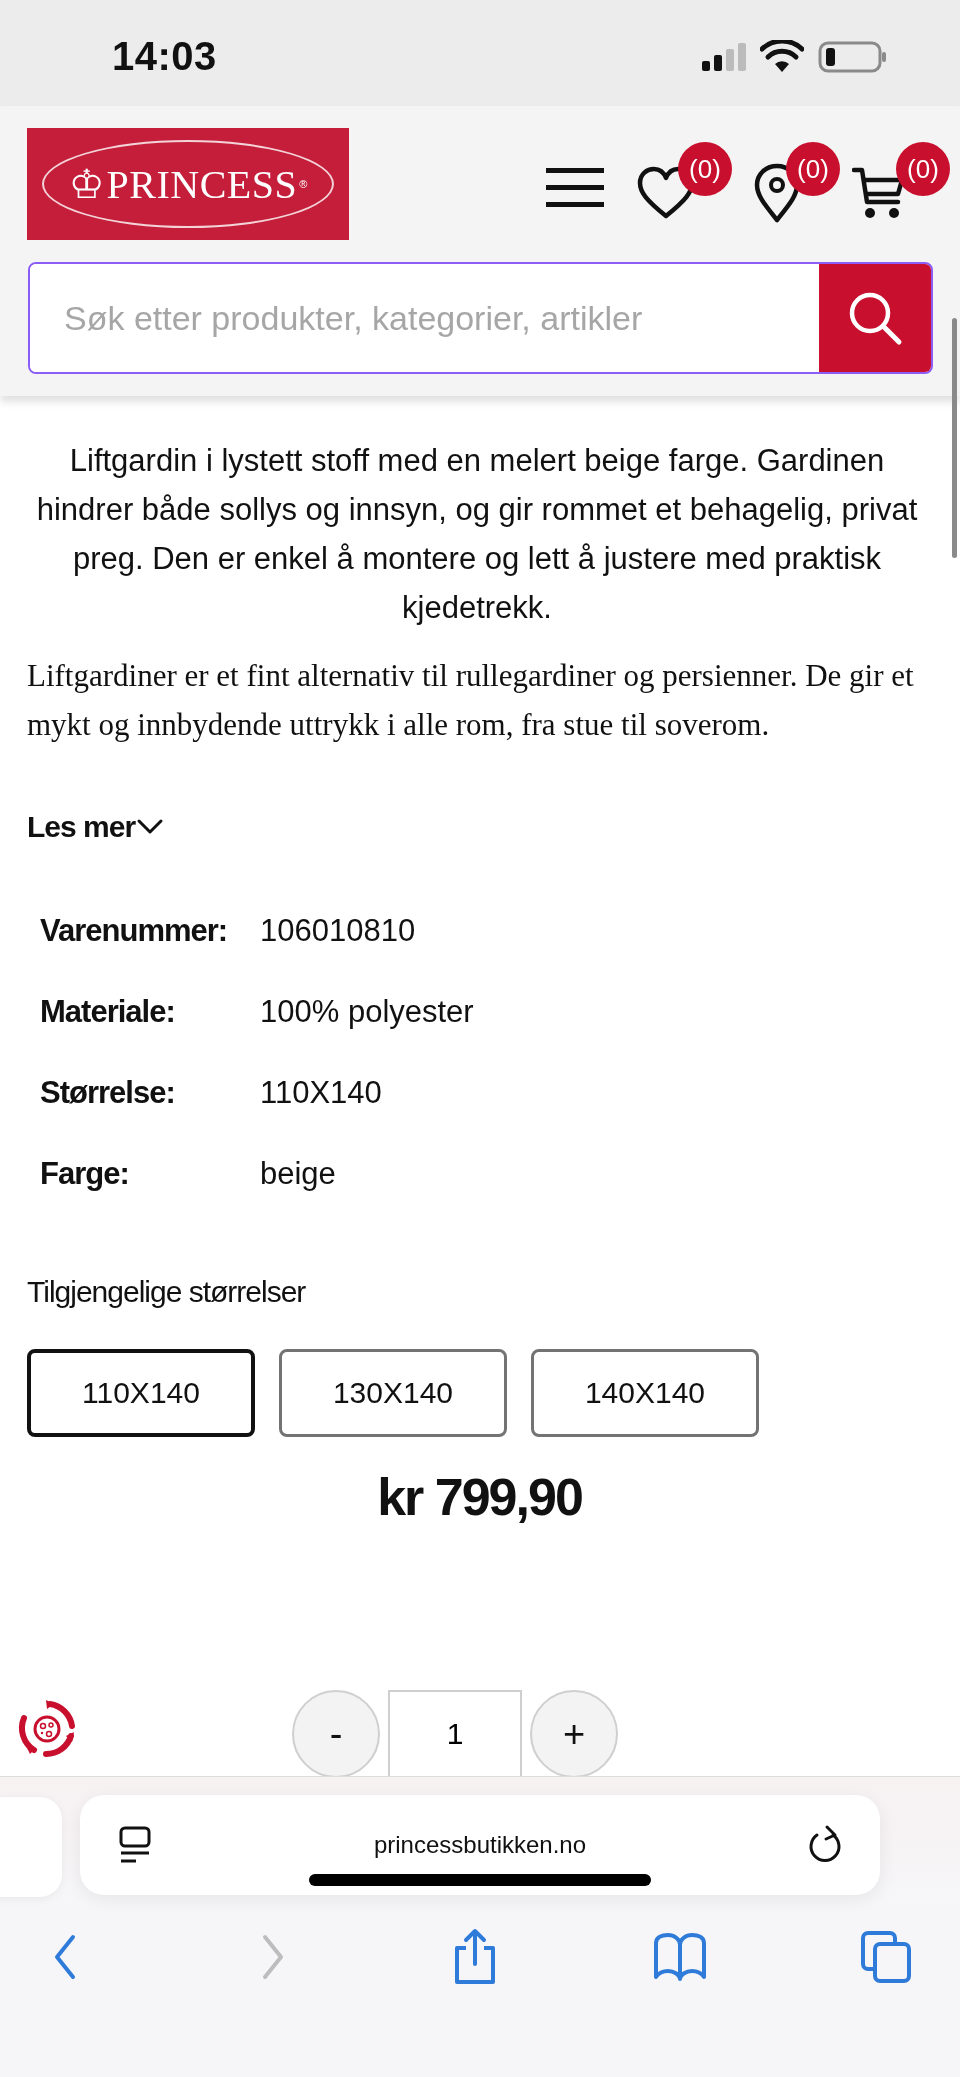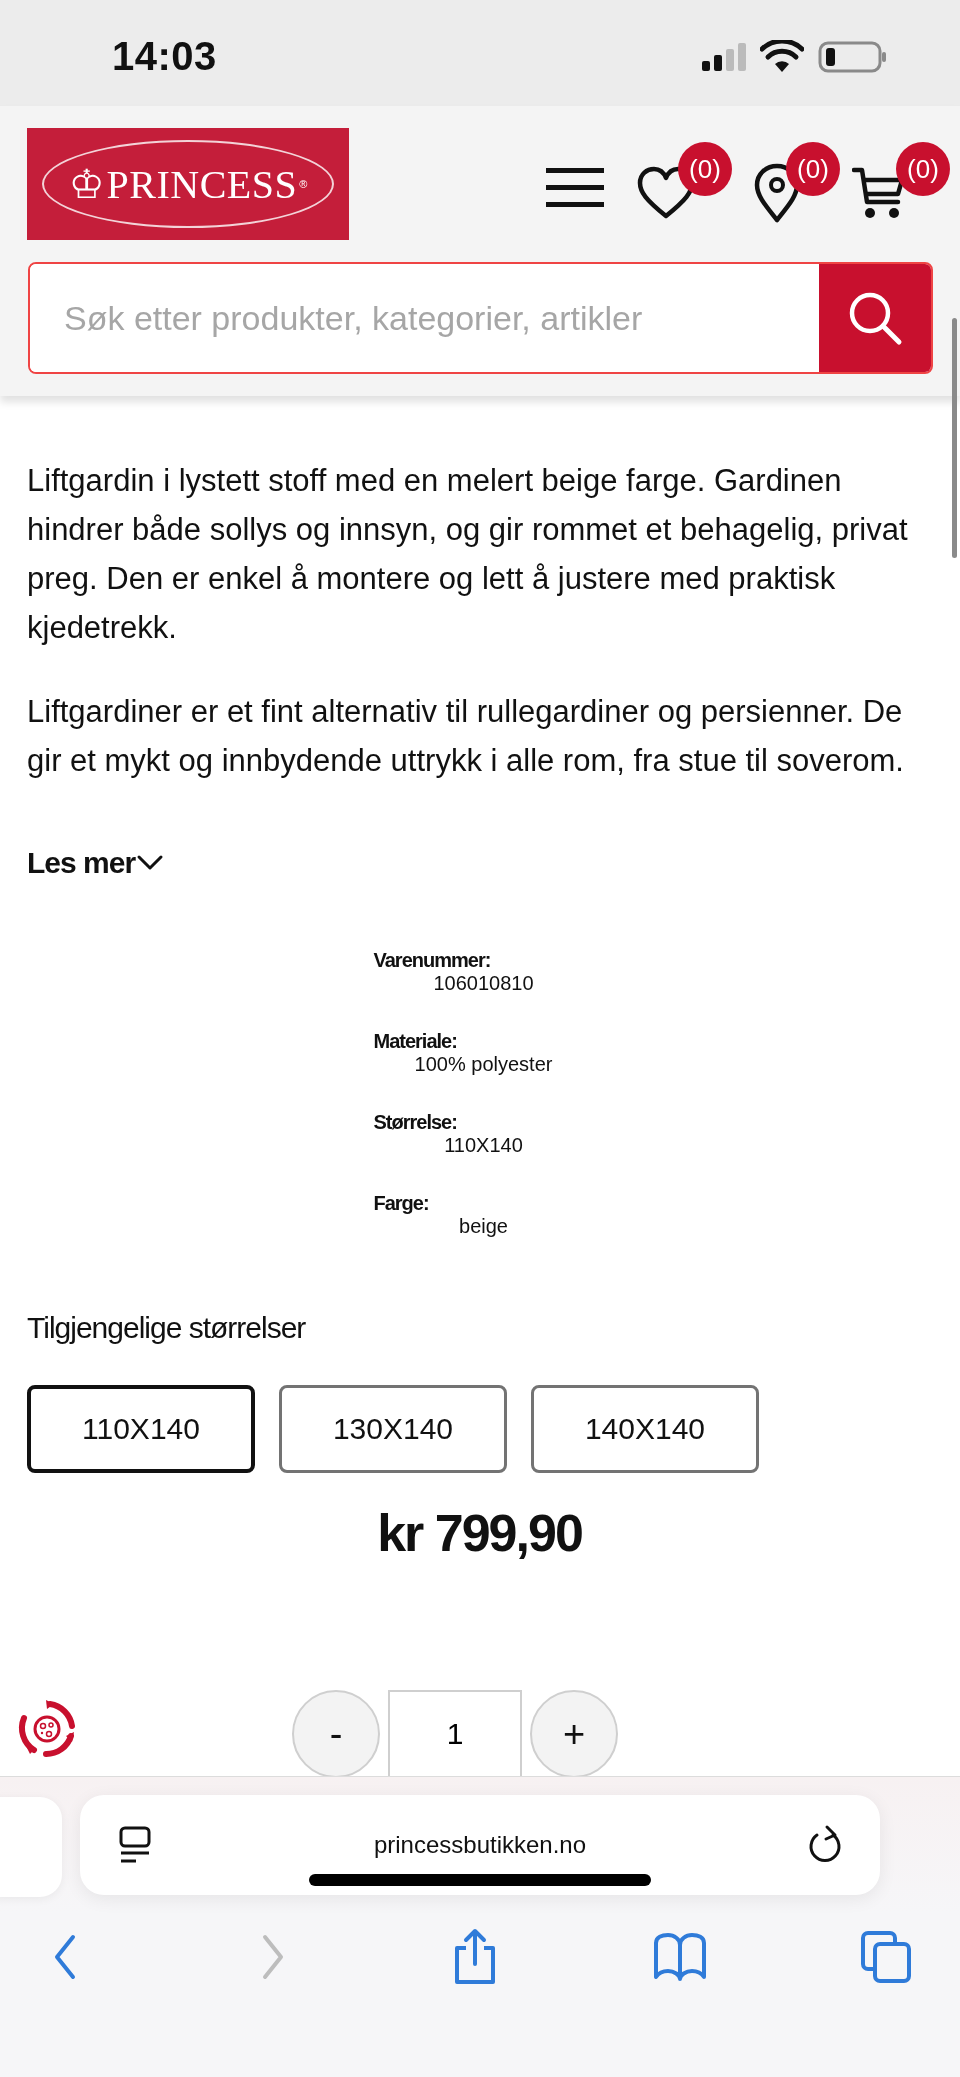--- a/index.html
+++ b/index.html
@@ -19,36 +19,36 @@
     .logo { position: absolute; left: 27px; top: 22px; width: 322px; height: 112px; background: #c41e3a; display: flex; align-items: center; justify-content: center; }
     .logo-oval { width: 292px; height: 88px; border: 2px solid #f3d3d8; border-radius: 50%; display: flex; align-items: center; justify-content: center; }
     .logo-text { color: #fff; font-family: "Liberation Serif", serif; font-size: 40px; letter-spacing: 0.5px; }
     .logo-crown { color: #fff; font-family: "Liberation Serif", serif; font-size: 40px; margin-right: 2px; }
     .logo-reg { color:#fff; font-size: 11px; vertical-align: super; margin-left: 2px; }
 
     .hdr-icons { position: absolute; right: 0; top: 20px; height: 110px; width: 440px; }
     .hdr-ic { position: absolute; top: 40px; }
     .badge { position: absolute; background: #c8102e; color: #fff; border-radius: 50%; width: 54px; height: 54px; display: flex; align-items: center; justify-content: center; font-size: 26px; }
 
-    .search { position: absolute; left: 28px; top: 156px; width: 905px; height: 112px; border: 2px solid #ef4444; border-radius: 8px; background: #fff; overflow: hidden; display: flex; }
+    .search { position: absolute; left: 28px; top: 156px; width: 905px; height: 112px; border: 2px solid #8b5cf6; border-radius: 8px; background: #fff; overflow: hidden; display: flex; }
     .search-input { flex: 1; border: none; outline: none; font-family: "Liberation Sans", sans-serif; font-size: 34px; padding-left: 34px; color: #111; background: #fff; }
     .search-input::placeholder { color: #a6a6a6; }
     .search-btn { width: 112px; height: 100%; background: #c8102e; display: flex; align-items: center; justify-content: center; border: none; }
 
     .scrollbar { position: absolute; right: 3px; top: 318px; width: 5px; height: 240px; background: #8a8a8a; border-radius: 3px; z-index: 3; }
 
     
     .content { position: absolute; top: 396px; left: 27px; width: 900px; }
     .para { font-size: 31px; line-height: 49px; color: #111; }
-    .para1 { margin-top: 60px; }
-    .para2 { margin-top: 35px; }
+    .para1 { margin-top: 40px; text-align: center; }
+    .para2 { margin-top: 19px; font-family: Liberation Serif, serif; }
     .lesmer { margin-top: 58px; display: flex; align-items: center; gap: 1px; font-size: 30px; font-weight: 700; letter-spacing: -1px; height: 40px; }
 
     .specs { margin-top: 66px; margin-left: 13px; }
-    .spec-row { display: flex; height: 81px; align-items: center; font-size: 20px; flex-direction: column; }
+    .spec-row { display: flex; height: 81px; align-items: flex-start; font-size: 31px; }
     .spec-label { width: 220px; font-weight: 700; letter-spacing: -1px; }
     .spec-value { }
 
     .sizes-title { margin-top: 38px; font-size: 30px; font-weight: 400; letter-spacing: -1px; }
     .sizes { margin-top: 40px; display: flex; gap: 24px; }
     .size-btn { width: 228px; height: 88px; border: 3px solid #737373; border-radius: 8px; background: #fff; font-family: "Liberation Sans", sans-serif; font-size: 30px; color: #111; }
     .size-btn.selected { border: 4px solid #111; }
 
     .price { margin-top: 30px; text-align: center; font-size: 52px; font-weight: 700; letter-spacing: -2px; width: 905px; }
 

